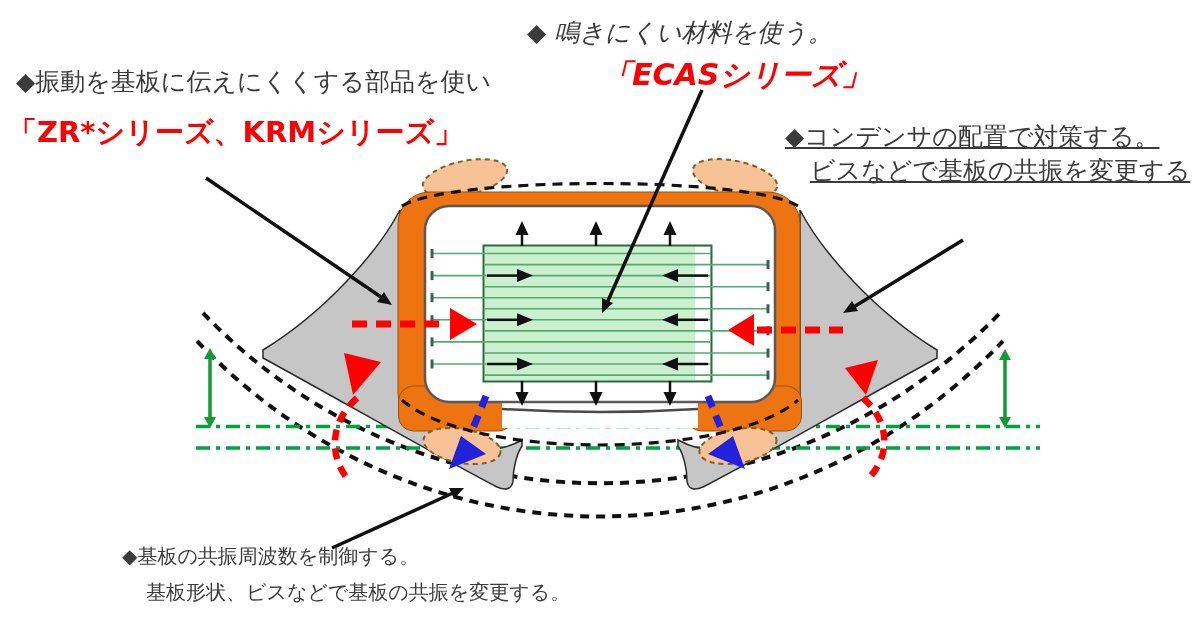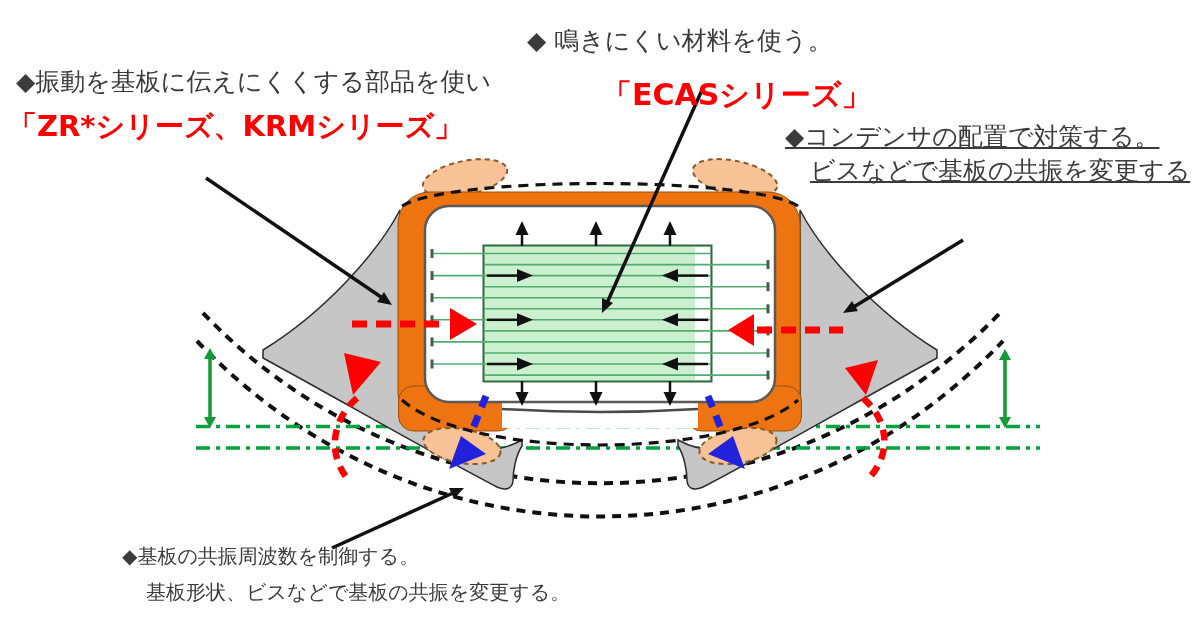--- a/index.html
+++ b/index.html
@@ -5,23 +5,23 @@
   html,body{margin:0;padding:0;background:#fff;}
   .stage{position:relative;width:1200px;height:621px;background:#ffffff;overflow:hidden;
          font-family:"DejaVu Sans","Liberation Sans",sans-serif;color:#3b3b3b;}
   .stage svg{position:absolute;left:0;top:0;}
   .note{position:absolute;white-space:nowrap;}
   .note span{display:block;}
   .series{color:#ff0000;font-weight:bold;}
   #note-component{left:8px;top:64px;font-size:25px;line-height:35px;}
   #note-component .l1{padding-left:8px;}
   #note-component .l2{padding-left:32px;}
-  #note-component .series{font-size:29px;margin-top:10px;}
-  #note-material{left:527px;top:24px;font-size:25px;line-height:34px;}
-  #note-material .series{font-size:30px;padding-left:75px;margin-top:20px;}
+  #note-component .series{font-size:29px;margin-top:16px;}
+  #note-material{left:527px;top:16px;font-size:25px;line-height:34px;font-style:italic;}
+  #note-material .series{font-size:30px;padding-left:75px;margin-top:8px;}
   #note-placement{left:785px;top:120px;font-size:25px;line-height:34px;text-decoration:underline;}
   #note-placement .l2,#note-placement .l3{padding-left:25px;}
   #note-board{left:122px;top:538px;font-size:20px;line-height:36px;}
   #note-board .l2{padding-left:24px;text-align:right;}
 </style>
 </head>
 <body>
 
 <div class="stage">
 

